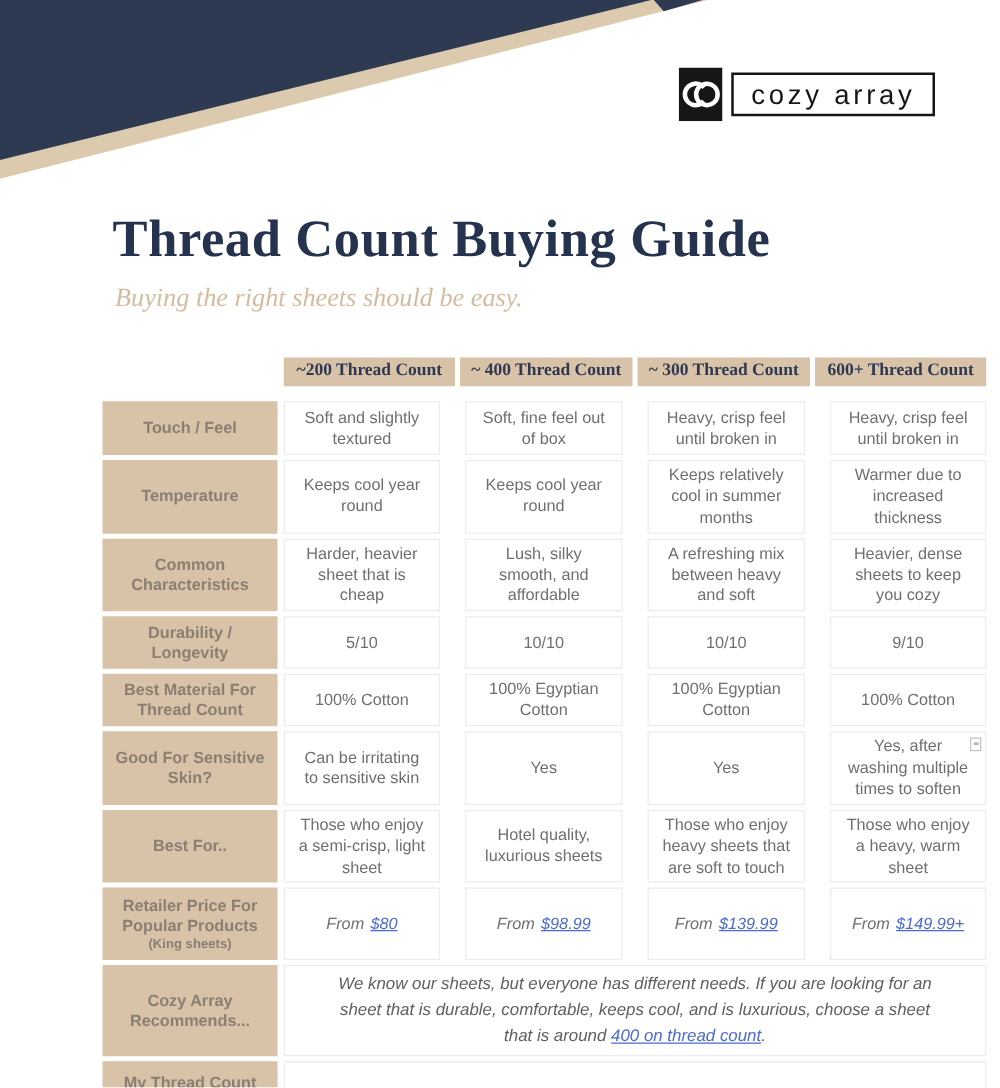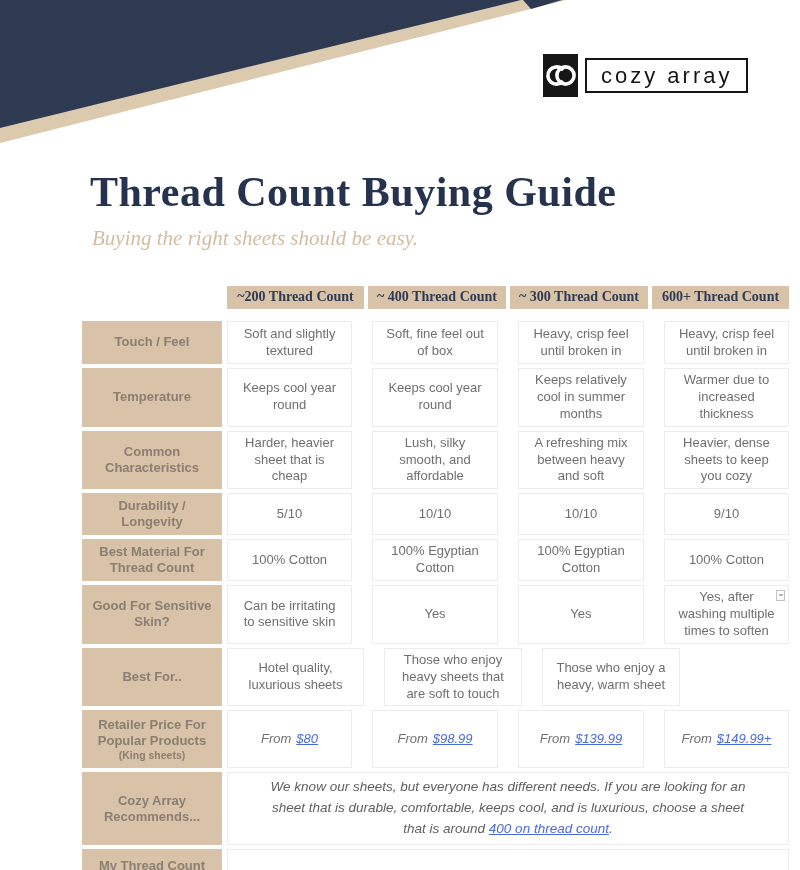--- a/index.html
+++ b/index.html
@@ -147,20 +147,21 @@
       <div class="dcell">Yes</div>
       <div class="dcell">Yes</div>
       <div class="dcell">
         <span>Yes, after washing multiple times to soften</span>
         <span class="note-marker"></span>
       </div>
     </div>
 
     <div class="t-row row-7">
       <div class="lbl">Best For..</div>
+      <div class="dcell">Those who enjoy a semi-crisp, light sheet</div>
       <div class="dcell">Hotel quality, luxurious sheets</div>
       <div class="dcell">Those who enjoy heavy sheets that are soft to touch</div>
       <div class="dcell">Those who enjoy a heavy, warm sheet</div>
     </div>
 
     <div class="t-row row-p">
       <div class="lbl">
         <span>Retailer Price For Popular Products</span>
         <span class="lbl-sub">(King sheets)</span>
       </div>

